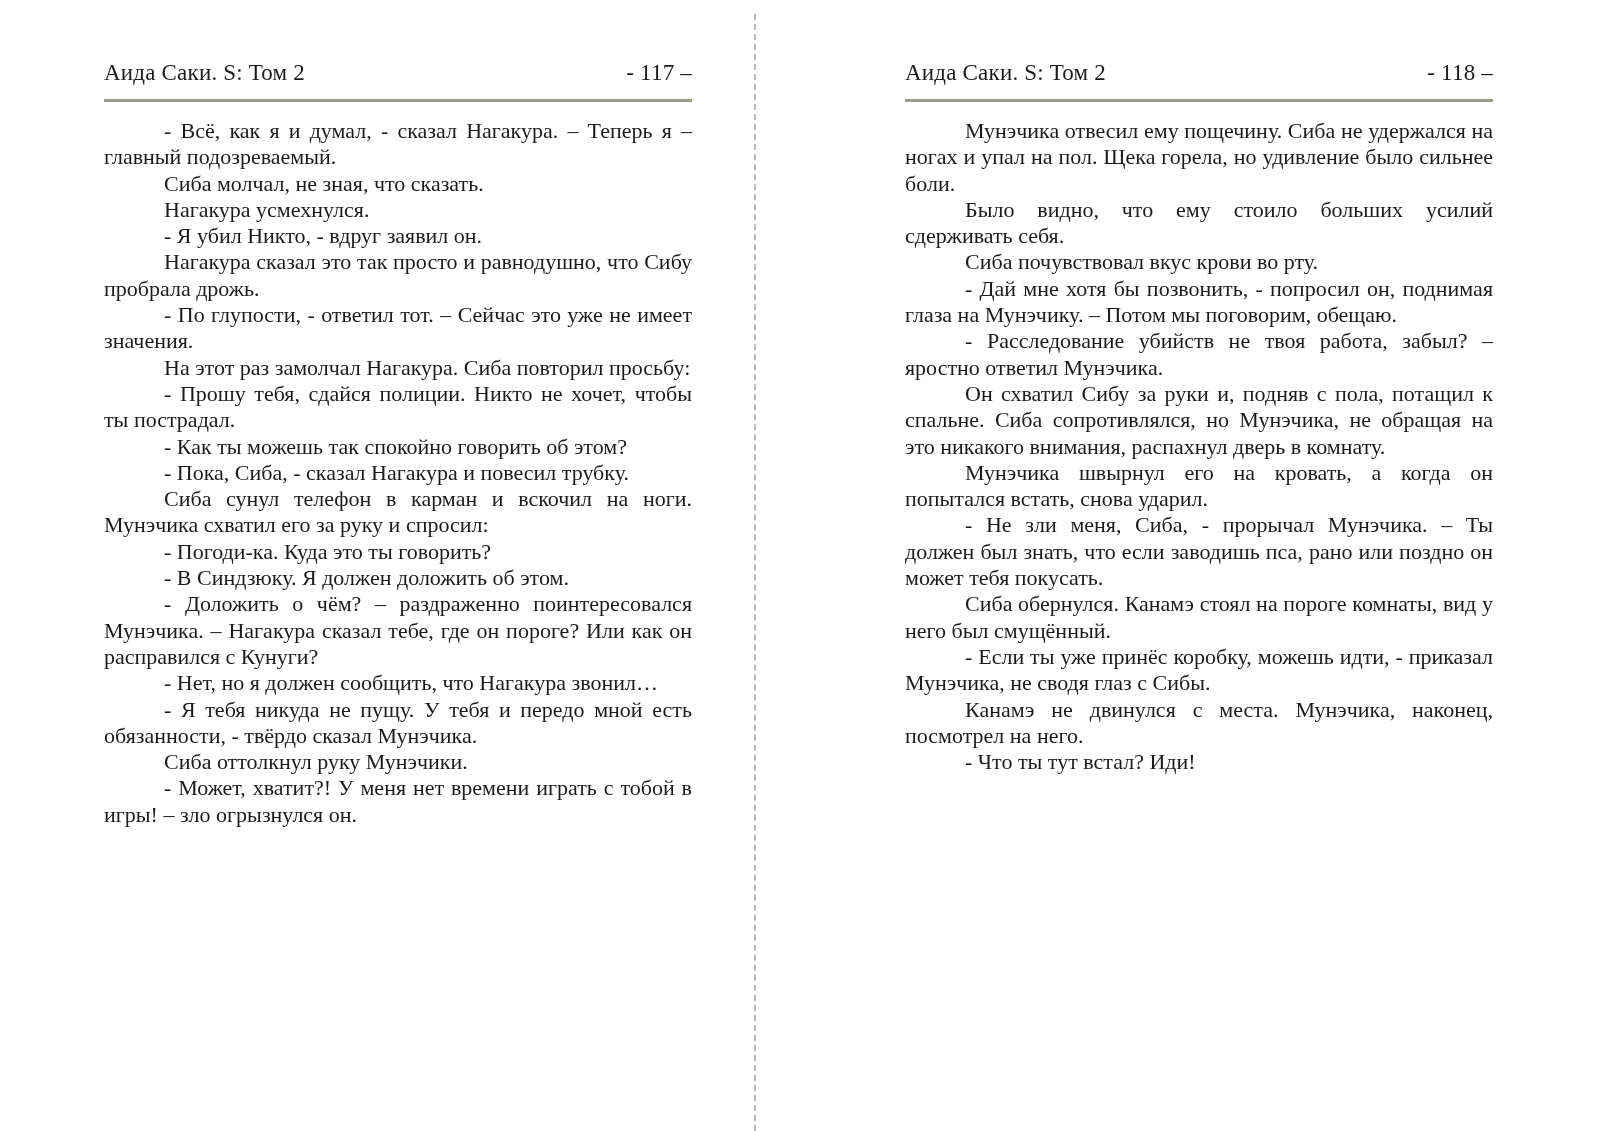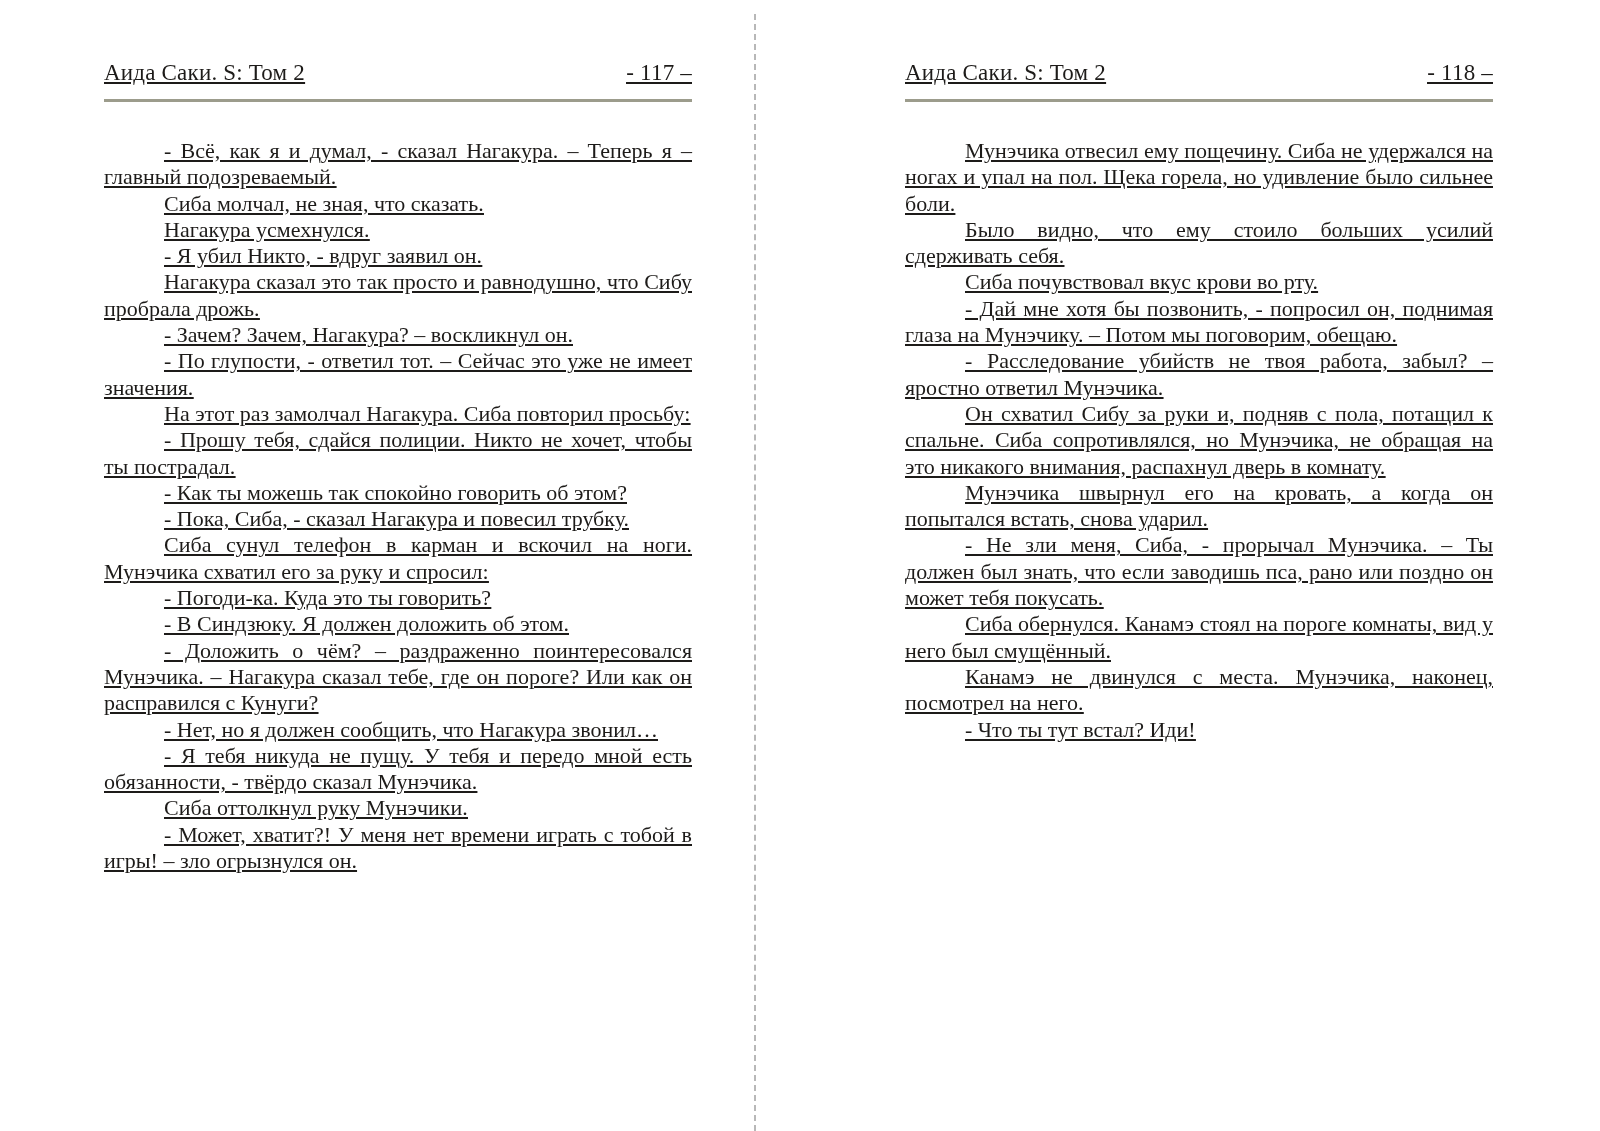--- a/index.html
+++ b/index.html
@@ -1,21 +1,21 @@
 <!DOCTYPE html>
 <html style="--background: #ffffff; --text: #1d1b19; --header-rule: #9c9c8c; --spine-divider: #b8b8b8;"><head>
 <meta charset="utf-8">
 <style>
   :root {
     --background: #ffffff;
     --text: #1d1b19;
     --header-rule: #9c9c8c;
     --spine-divider: #b8b8b8;
   }
-  * { box-sizing: border-box; text-decoration: underline; }
+  * { box-sizing: border-box; }
   html, body {
     margin: 0;
     padding: 0;
   }
   body {
     width: 1600px;
     height: 1131px;
     background: var(--background);
     color: var(--text);
     font-family: "Liberation Serif", "DejaVu Serif", serif;
@@ -37,21 +37,21 @@
     padding-top: 60px;
     letter-spacing: 0.2px;
   }
   .header-rule {
     height: 3px;
     background: var(--header-rule);
     margin-top: 13px;
     border: none;
   }
   .page-body {
-    margin-top: 36px;
+    margin-top: 16px;
     font-size: 22px;
     line-height: 26.3px;
     text-align: justify;
   }
   .para {
     margin: 0;
     text-indent: 60px;
   }
   .spine-divider {
     position: absolute;
@@ -72,21 +72,20 @@
       <span>Аида Саки. S: Том 2</span>
       <span>- 117 –</span>
     </div>
     <div class="header-rule"></div>
     <div class="page-body">
         <p class="para">- Всё, как я и думал, - сказал Нагакура. – Теперь я – главный подозреваемый.</p>
         <p class="para">Сиба молчал, не зная, что сказать.</p>
         <p class="para">Нагакура усмехнулся.</p>
         <p class="para">- Я убил Никто, - вдруг заявил он.</p>
         <p class="para">Нагакура сказал это так просто и равнодушно, что Сибу пробрала дрожь.</p>
-        <p class="para">- Зачем? Зачем, Нагакура? – воскликнул он.</p>
         <p class="para">- По глупости, - ответил тот. – Сейчас это уже не имеет значения.</p>
         <p class="para">На этот раз замолчал Нагакура. Сиба повторил просьбу:</p>
         <p class="para">- Прошу тебя, сдайся полиции. Никто не хочет, чтобы ты пострадал.</p>
         <p class="para">- Как ты можешь так спокойно говорить об этом?</p>
         <p class="para">- Пока, Сиба, - сказал Нагакура и повесил трубку.</p>
         <p class="para">Сиба сунул телефон в карман и вскочил на ноги. Мунэчика схватил его за руку и спросил:</p>
         <p class="para">- Погоди-ка. Куда это ты говорить?</p>
         <p class="para">- В Синдзюку. Я должен доложить об этом.</p>
         <p class="para">- Доложить о чём? – раздраженно поинтересовался Мунэчика. – Нагакура сказал тебе, где он пороге? Или как он расправился с Кунуги?</p>
         <p class="para">- Нет, но я должен сообщить, что Нагакура звонил…</p>
@@ -107,18 +106,19 @@
     <div class="page-body">
         <p class="para">Мунэчика отвесил ему пощечину. Сиба не удержался на ногах и упал на пол. Щека горела, но удивление было сильнее боли.</p>
         <p class="para">Было видно, что ему стоило больших усилий сдерживать себя.</p>
         <p class="para">Сиба почувствовал вкус крови во рту.</p>
         <p class="para">- Дай мне хотя бы позвонить, - попросил он, поднимая глаза на Мунэчику. – Потом мы поговорим, обещаю.</p>
         <p class="para">- Расследование убийств не твоя работа, забыл? – яростно ответил Мунэчика.</p>
         <p class="para">Он схватил Сибу за руки и, подняв с пола, потащил к спальне. Сиба сопротивлялся, но Мунэчика, не обращая на это никакого внимания, распахнул дверь в комнату.</p>
         <p class="para">Мунэчика швырнул его на кровать, а когда он попытался встать, снова ударил.</p>
         <p class="para">- Не зли меня, Сиба, - прорычал Мунэчика. – Ты должен был знать, что если заводишь пса, рано или поздно он может тебя покусать.</p>
         <p class="para">Сиба обернулся. Канамэ стоял на пороге комнаты, вид у него был смущённый.</p>
+        <p class="para">- Если ты уже принёс коробку, можешь идти, - приказал Мунэчика, не сводя глаз с Сибы.</p>
         <p class="para">Канамэ не двинулся с места. Мунэчика, наконец, посмотрел на него.</p>
         <p class="para">- Что ты тут встал? Иди!</p>
       </div>
   </div>
 
 </div>
 
 </body></html>

